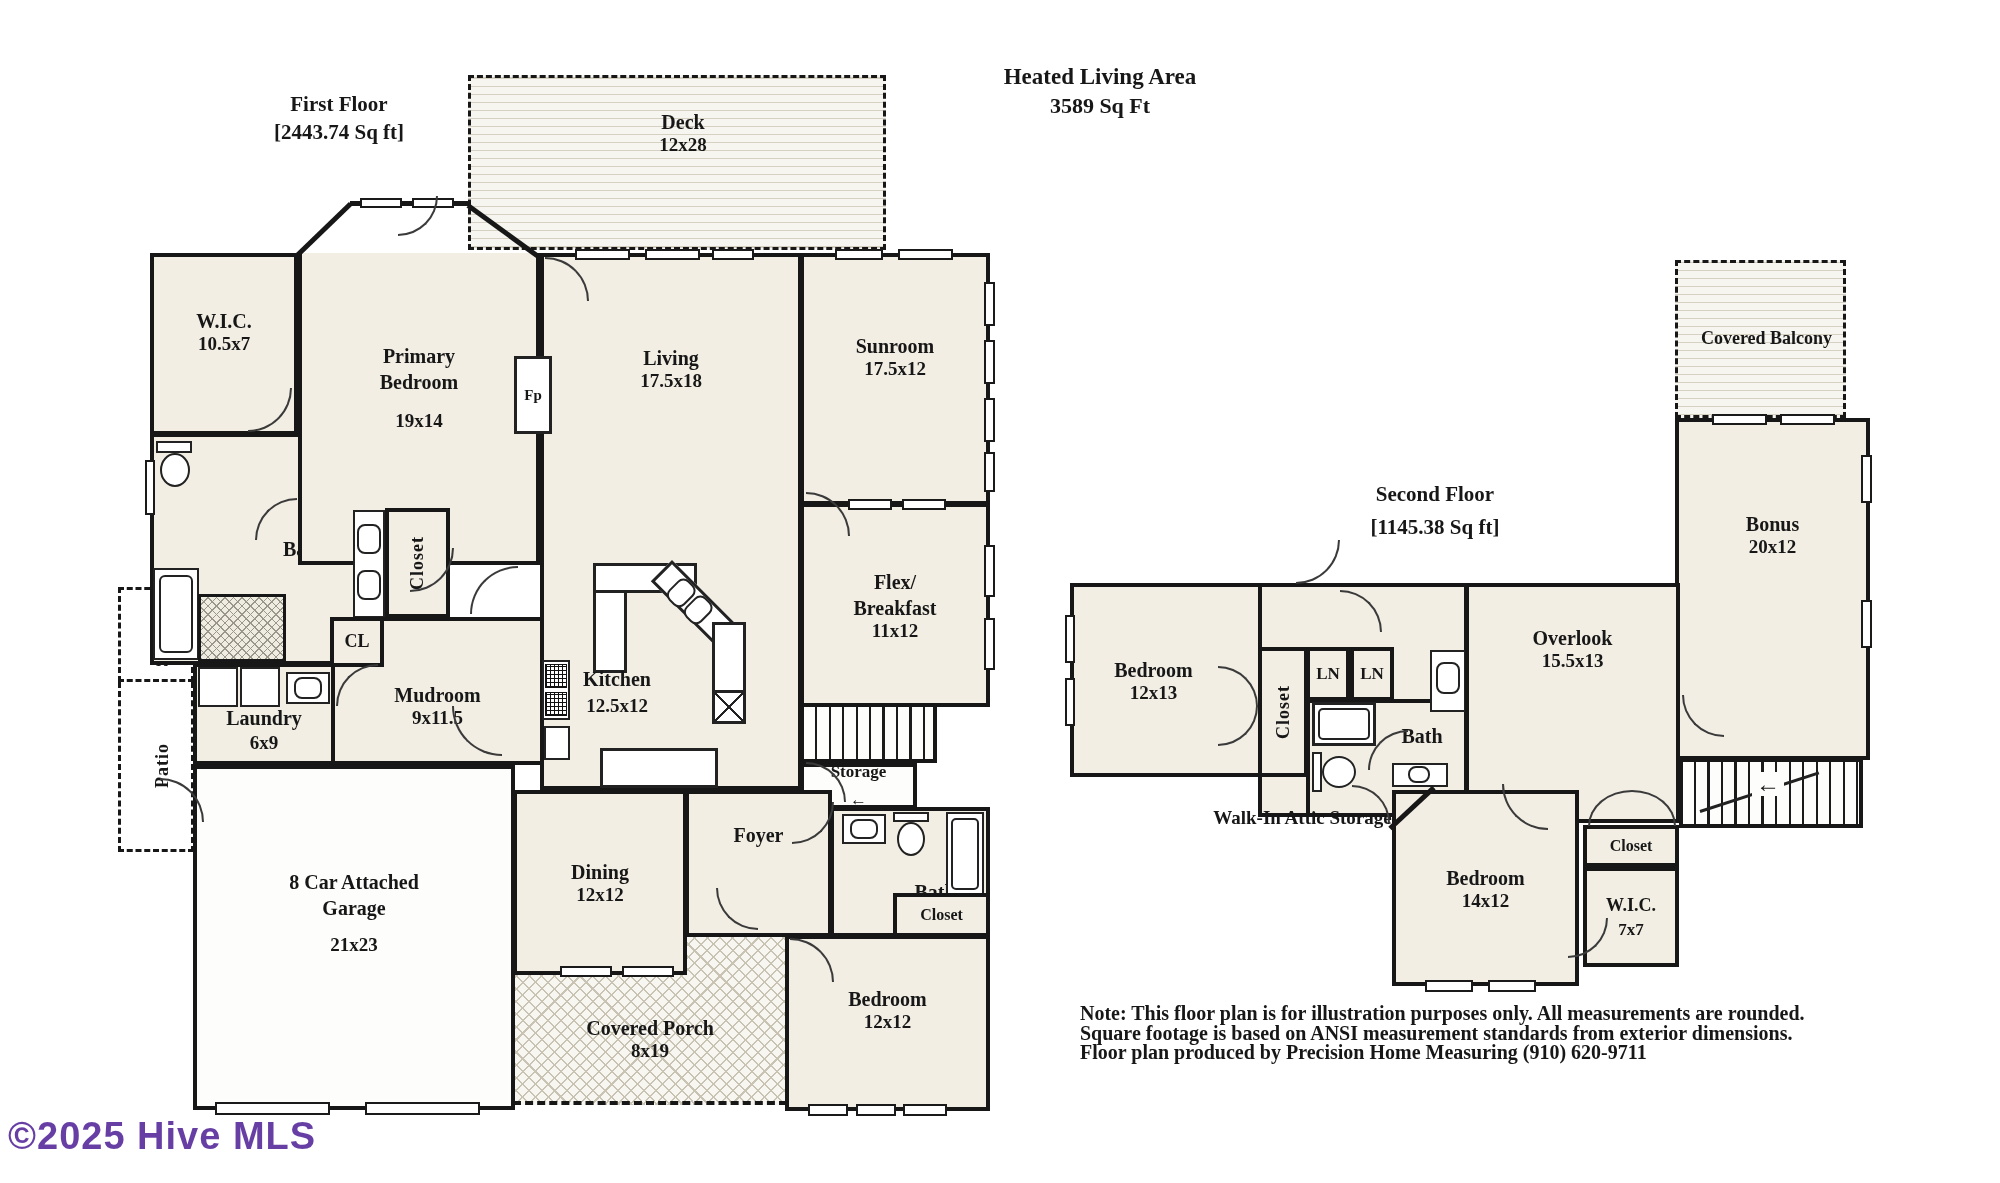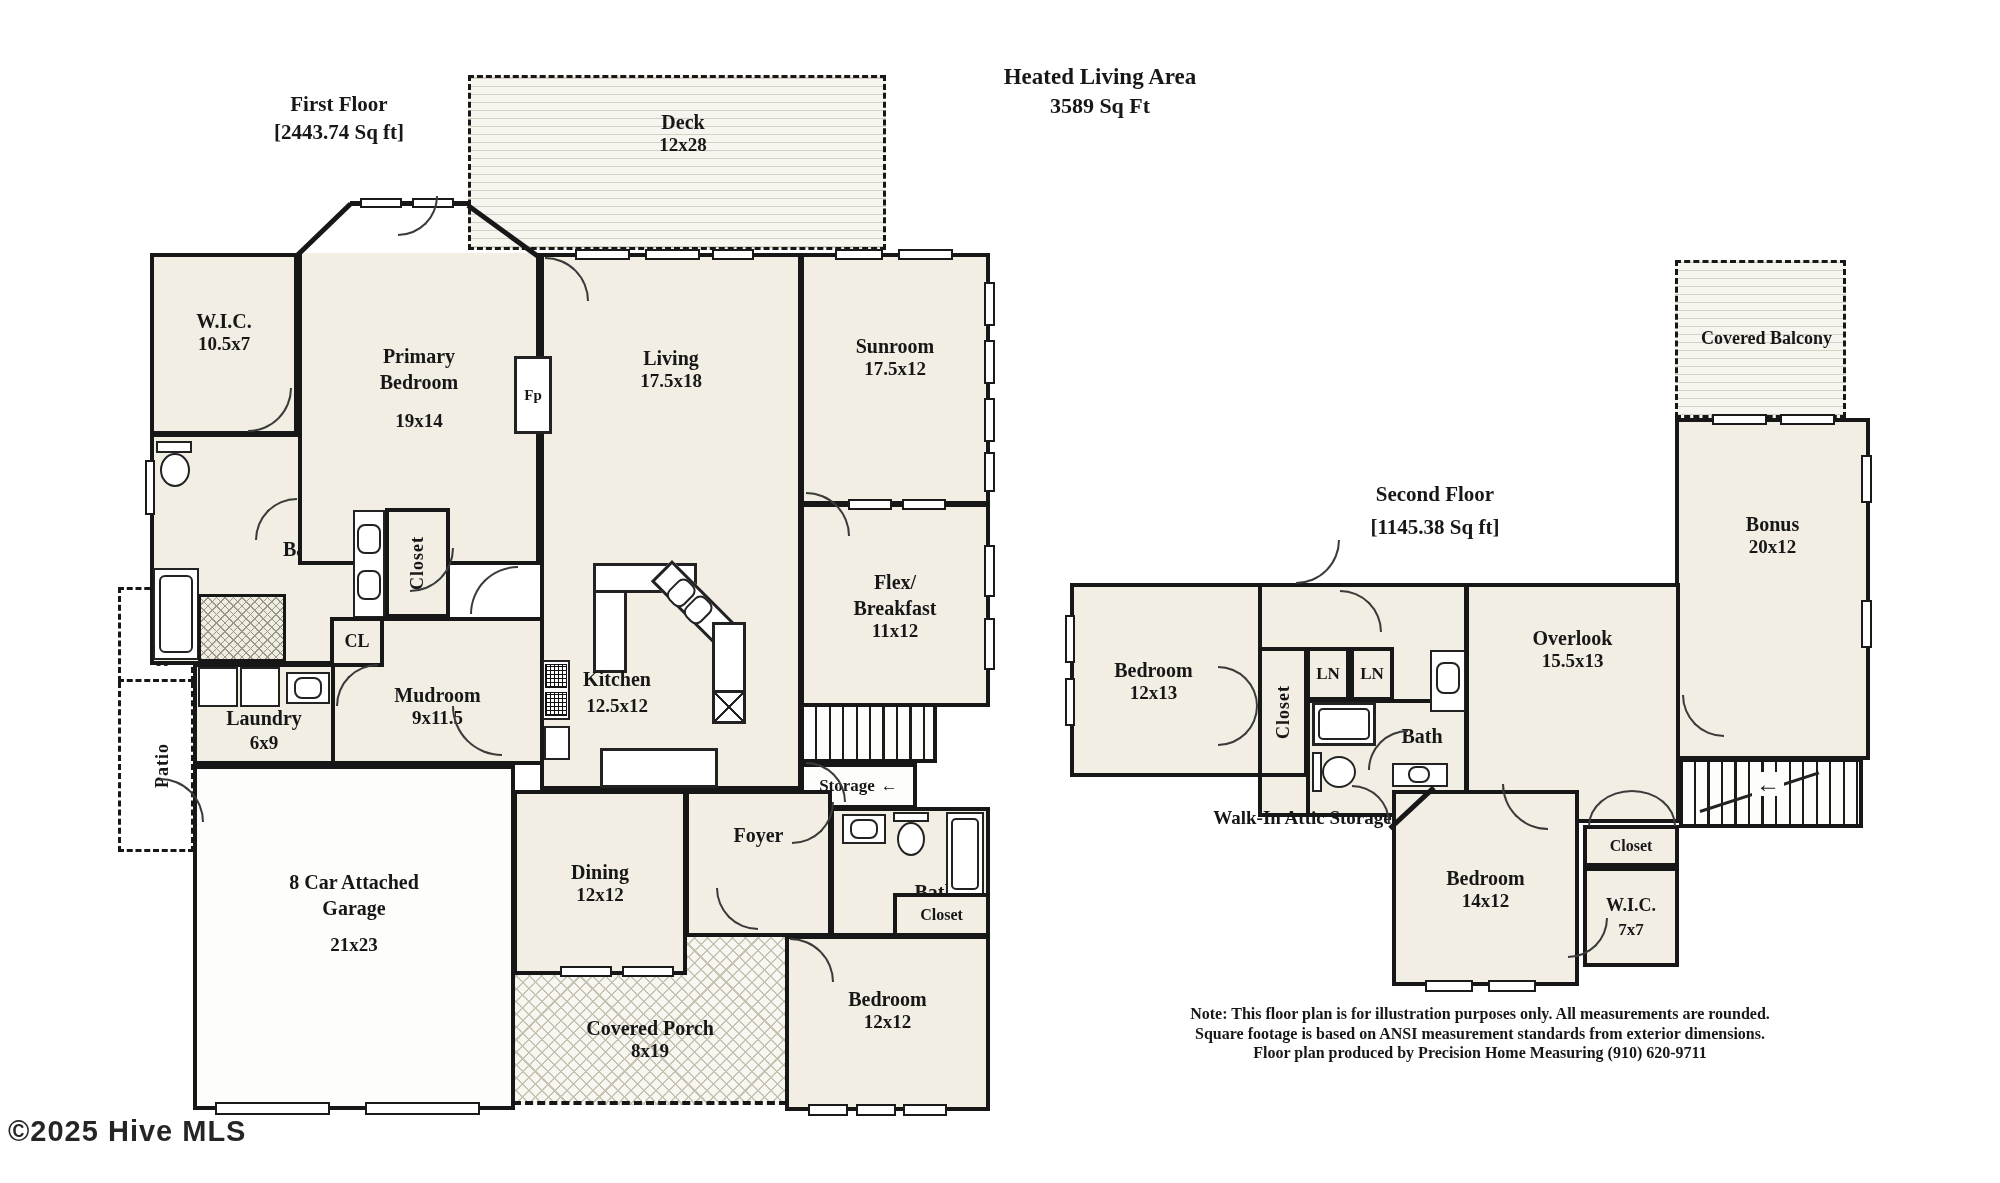--- a/index.html
+++ b/index.html
@@ -38,23 +38,23 @@
   .fix{position:absolute;box-sizing:border-box;background:#fff;border:2px solid #222;}
   .basin{box-sizing:border-box;border:2px solid #222;border-radius:8px;background:#fff;}
   .bowl{box-sizing:border-box;border:2px solid #222;border-radius:50%;background:#fff;}
   .burner{box-sizing:border-box;border:1.5px solid #111;
           background:repeating-linear-gradient(0deg,#111 0 1px,transparent 1px 4px),
                      repeating-linear-gradient(90deg,#111 0 1px,transparent 1px 4px),#fff;}
   .xbox{position:absolute;box-sizing:border-box;border:3px solid #222;
         background:linear-gradient(45deg, transparent calc(50% - 1px), #222 calc(50% - 1px) calc(50% + 1px), transparent calc(50% + 1px)),
                    linear-gradient(-45deg, transparent calc(50% - 1px), #222 calc(50% - 1px) calc(50% + 1px), transparent calc(50% + 1px)),#fff;}
   .tlabel{position:absolute;text-align:center;font-weight:bold;}
-  .note{position:absolute;text-align:center;font-weight:bold;font-size:16px;line-height:19.5px;}
+  .note{position:absolute;text-align:left;font-weight:bold;font-size:20px;line-height:19.5px;}
   .mark{position:absolute;font-family:"Liberation Sans","DejaVu Sans",sans-serif;
-        color:#000000;font-size:29px;font-weight:bold;letter-spacing:1px;opacity:.85;}
+        color:#4c1d95;font-size:38px;font-weight:bold;letter-spacing:1px;opacity:.85;}
 </style>
 </head>
 <body>
 
 <div id="canvas">
 
   <div class="tlabel" style="left:189px;top:90px;width:300px;font-size:21px;line-height:28px;">
     <div>First Floor</div>
     <div>[2443.74 Sq ft]</div>
   </div>
@@ -168,21 +168,21 @@
     <span class="nm">Sunroom</span>
     <span class="dm">17.5x12</span>
   </div>
 
   <div class="room" style="left:800px;top:503px;width:190px;height:204px;">
     <span class="nm" style="max-width:110px;">Flex/ Breakfast</span>
     <span class="dm">11x12</span>
   </div>
 
   <div class="stairs r" style="left:800px;top:703px;width:137px;height:60px;"></div>
-  <div class="room white" style="left:800px;top:763px;width:117px;height:46px;flex-direction:row;gap:6px;">
+  <div class="room white" style="left:800px;top:763px;width:117px;height:46px;flex-direction:column;gap:6px;">
     <span class="nm s17">Storage</span>
     <span class="nm s17">←</span>
   </div>
 
   <div class="room" style="left:685px;top:790px;width:147px;height:147px;justify-content:flex-start;padding-top:28px;">
     <span class="nm">Foyer</span>
   </div>
 
   <div class="room" style="left:513px;top:790px;width:174px;height:185px;">
     <span class="nm">Dining</span>

